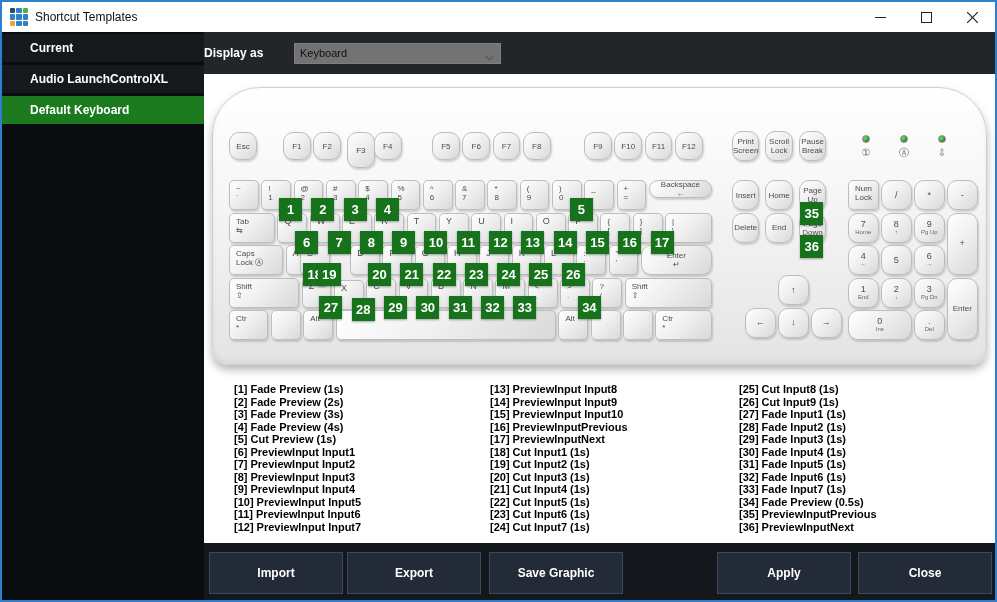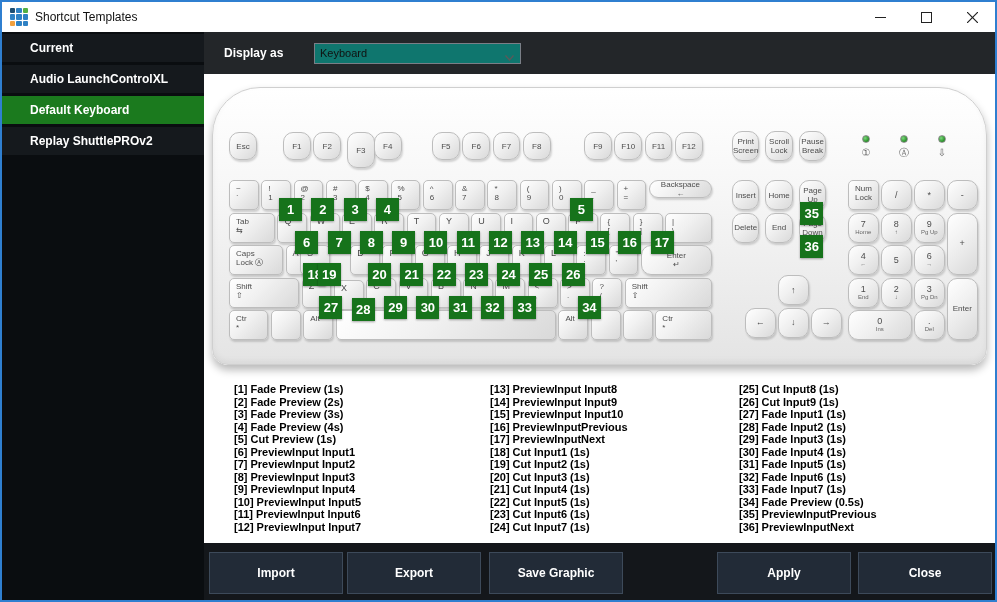--- a/index.html
+++ b/index.html
@@ -17,23 +17,23 @@
   .win-btn svg { display:block; }
 
   
   .app { flex:1; display:flex; min-height:0; }
   .sidebar { width:202px; background:#0a0d10; padding-top:2px; flex:0 0 auto; }
   .side-item { height:28px; margin-bottom:3px; background:#15191d; color:#fff; font-weight:bold;
                font-size:12px; display:flex; align-items:center; padding-left:28px; cursor:default; }
   .side-item.selected { background:#1b7a1e; }
 
   .content { flex:1; display:flex; flex-direction:column; min-width:0; }
-  .toolbar { height:42px; background:#232629; display:flex; align-items:center; padding-left:20px; flex:0 0 auto; }
+  .toolbar { height:42px; background:#232629; display:flex; align-items:center; padding-left:0; flex:0 0 auto; }
   .toolbar-label { color:#fff; font-weight:bold; font-size:12px; width:90px; }
-  .select { width:207px; height:21px; background:#0f766e; border:1px solid #7a7f87; display:flex;
+  .select { width:207px; height:21px; background:#737373; border:1px solid #7a7f87; display:flex;
             align-items:center; padding-left:5px; font-size:11px; color:#111; position:relative; }
   .select .chev { position:absolute; right:6px; top:7px; }
 
   .panel { flex:1; background:#ffffff; position:relative; overflow:hidden; }
 
   
   .kb { position:absolute; left:8px; top:13px; width:775px; height:278px;
         background:linear-gradient(180deg,#ffffff 0%,#f7f7f7 35%,#e4e4e4 100%);
         border:1px solid #cfcfcf; border-radius:48px 48px 16px 16px;
         box-shadow:0 5px 8px rgba(0,0,0,0.28), inset 0 -3px 6px rgba(0,0,0,0.05); }
@@ -102,21 +102,20 @@
           </svg>
       </div>
     </div>
   </div>
 
   <div class="app">
     <div class="sidebar">
         <div class="side-item">Current</div>
         <div class="side-item">Audio LaunchControlXL</div>
         <div class="side-item selected">Default Keyboard</div>
-        <div class="side-item">Replay ShuttlePROv2</div>
       </div>
 
     <div class="content">
       <div class="toolbar">
         <div class="toolbar-label">Display as</div>
         <div class="select">
           <span>Keyboard</span>
           <span class="chev">
             <svg width="9" height="6">
                 <polyline points="0.5,0.5 4.5,5 8.5,0.5" fill="none" stroke="#5a5a5a" stroke-width="1.3"></polyline>

